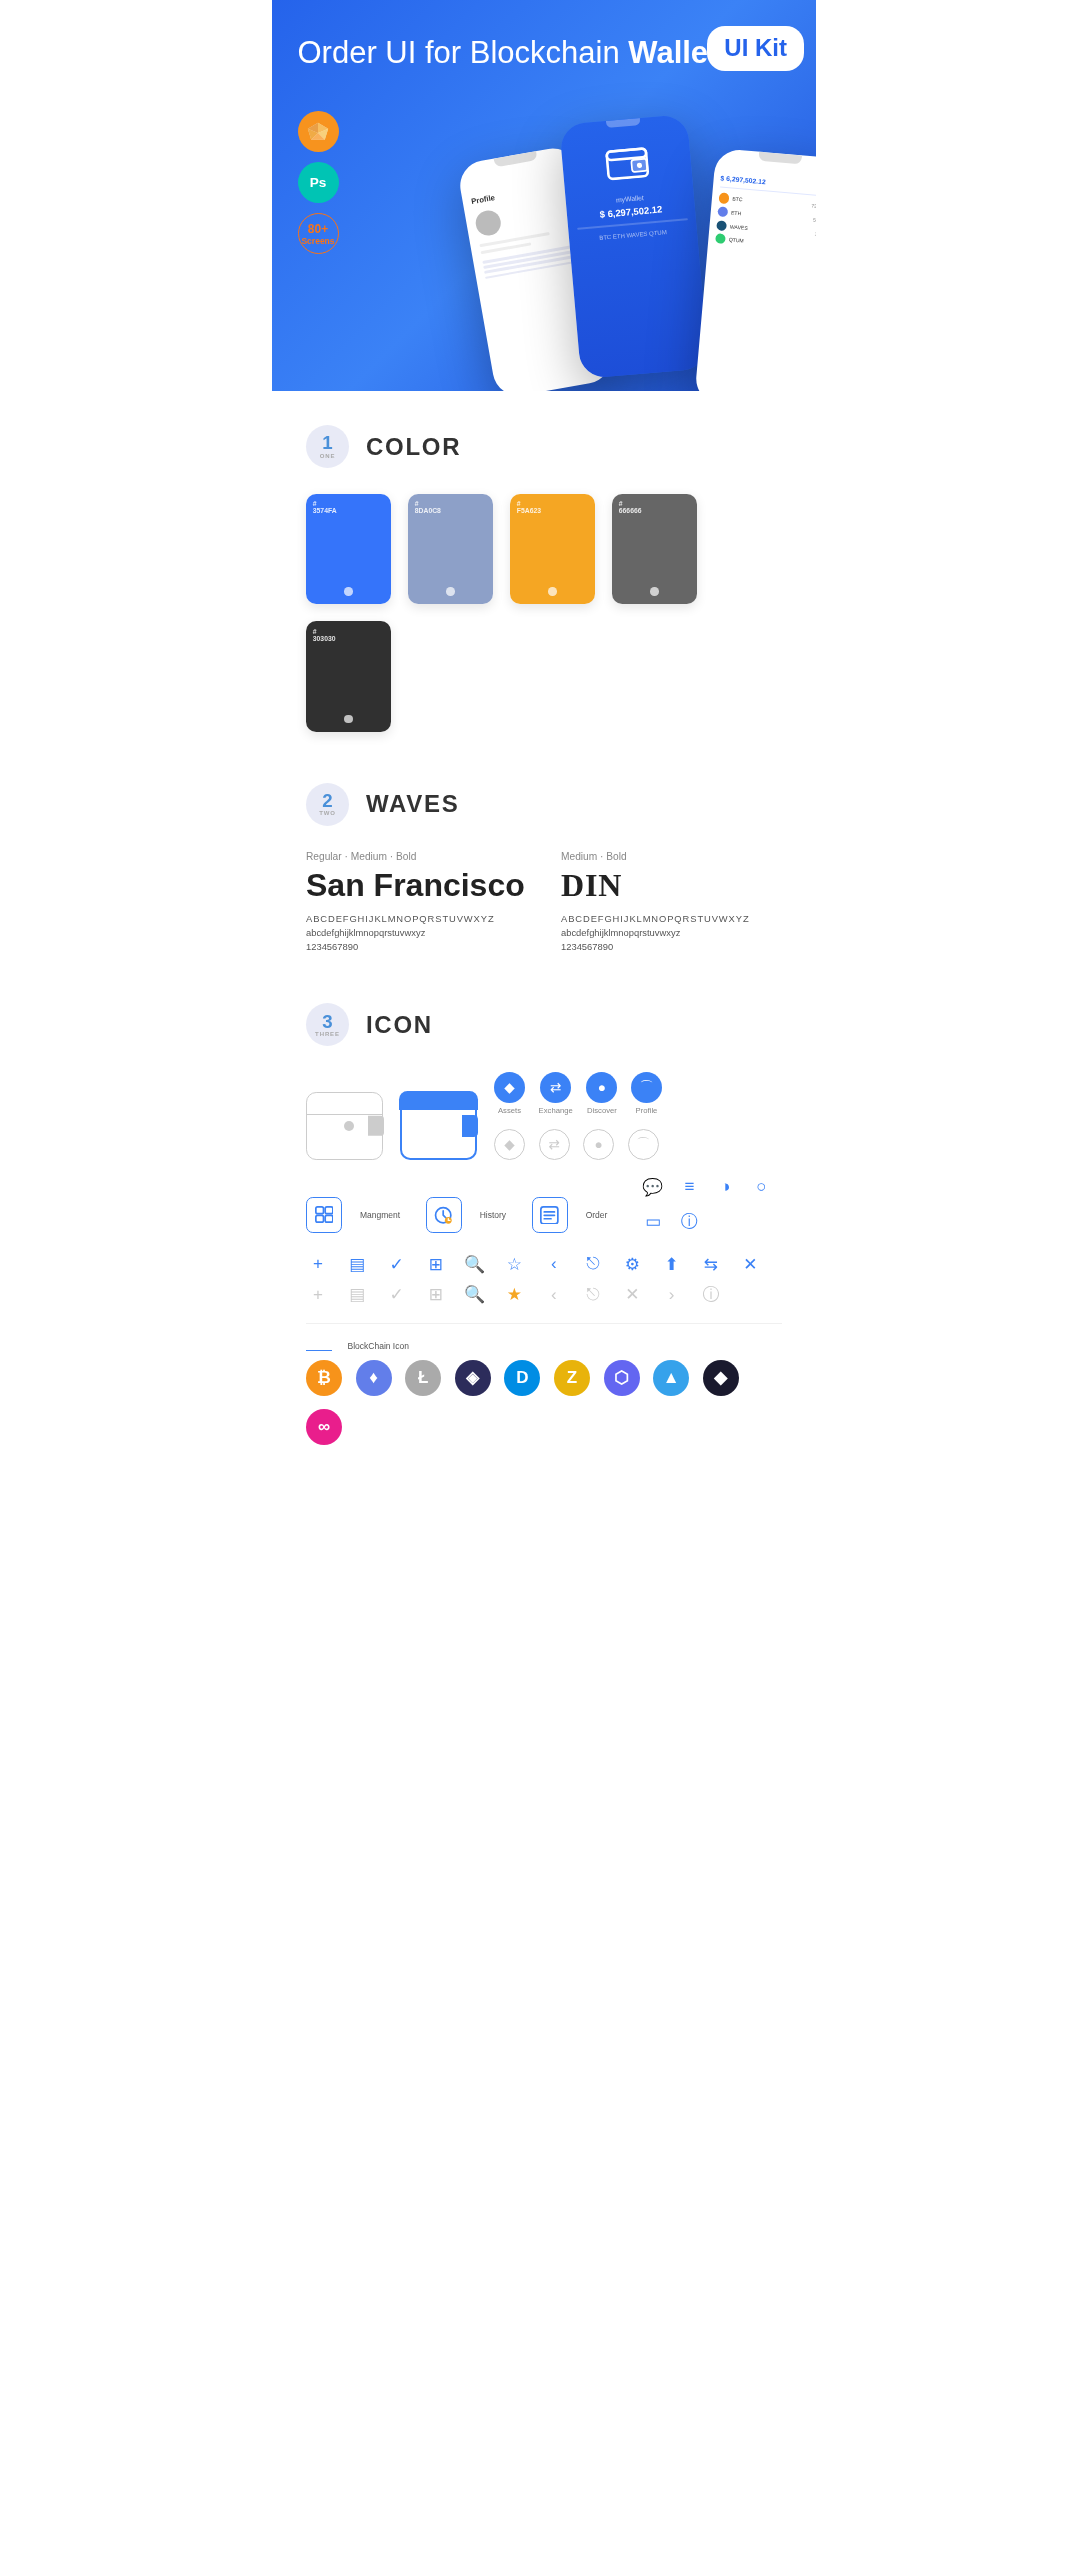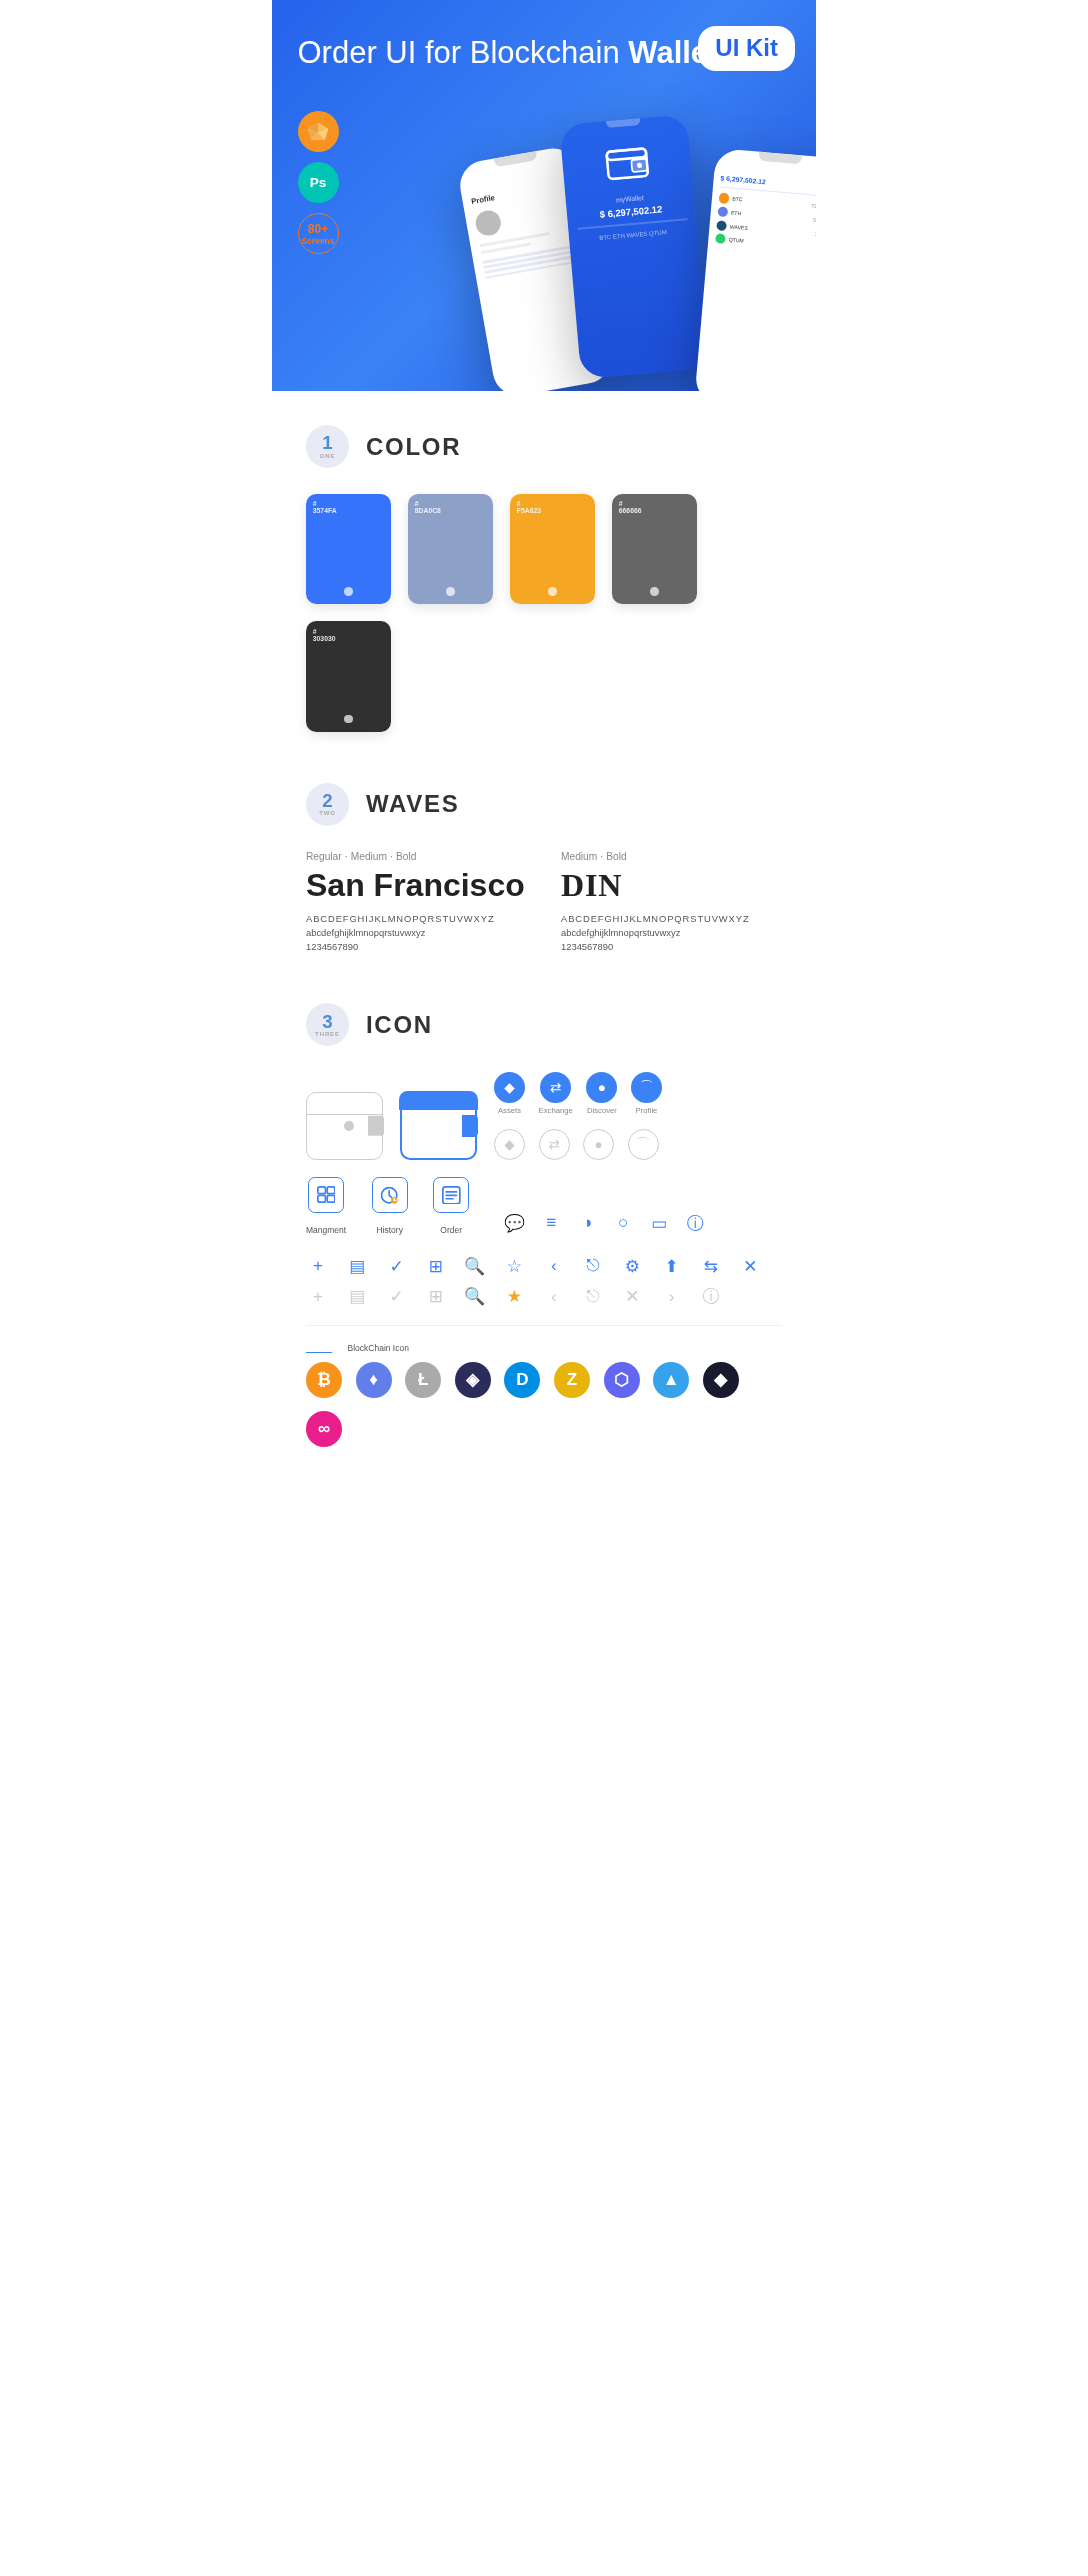--- a/index.html
+++ b/index.html
@@ -17,21 +17,21 @@
       color: #fff;
       font-size: 31px;
       font-weight: 400;
       line-height: 1.2;
       margin-bottom: 17px;
     }
     .hero-title strong { font-weight: 800; }
     .ui-kit-badge {
       position: absolute;
       top: 25.5px;
-      right: 21px;
+      right: 12px;
       background: #fff;
       color: #2563eb;
       font-size: 24px;
       font-weight: 700;
       padding: 8.5px 17px;
       border-radius: 18px;
     }
     .hero-badges {
       display: flex;
       flex-direction: column;
@@ -278,23 +278,22 @@
 
     
     .nav-icon-row {
       display: flex;
       gap: 25.5px;
       align-items: flex-end;
       margin-bottom: 21px;
     }
     .nav-icon-box {
       display: flex;
-      flex-direction: column;
       align-items: center;
-      gap: 12px;
+      gap: 18px;
     }
     .nav-icon {
       width: 36px; height: 36px;
       border: 1.7px solid #3b82f6;
       border-radius: 6.8px;
       display: flex; align-items: center; justify-content: center;
       font-size: 17px;
       color: #3b82f6;
     }
     .nav-icon.clock {

